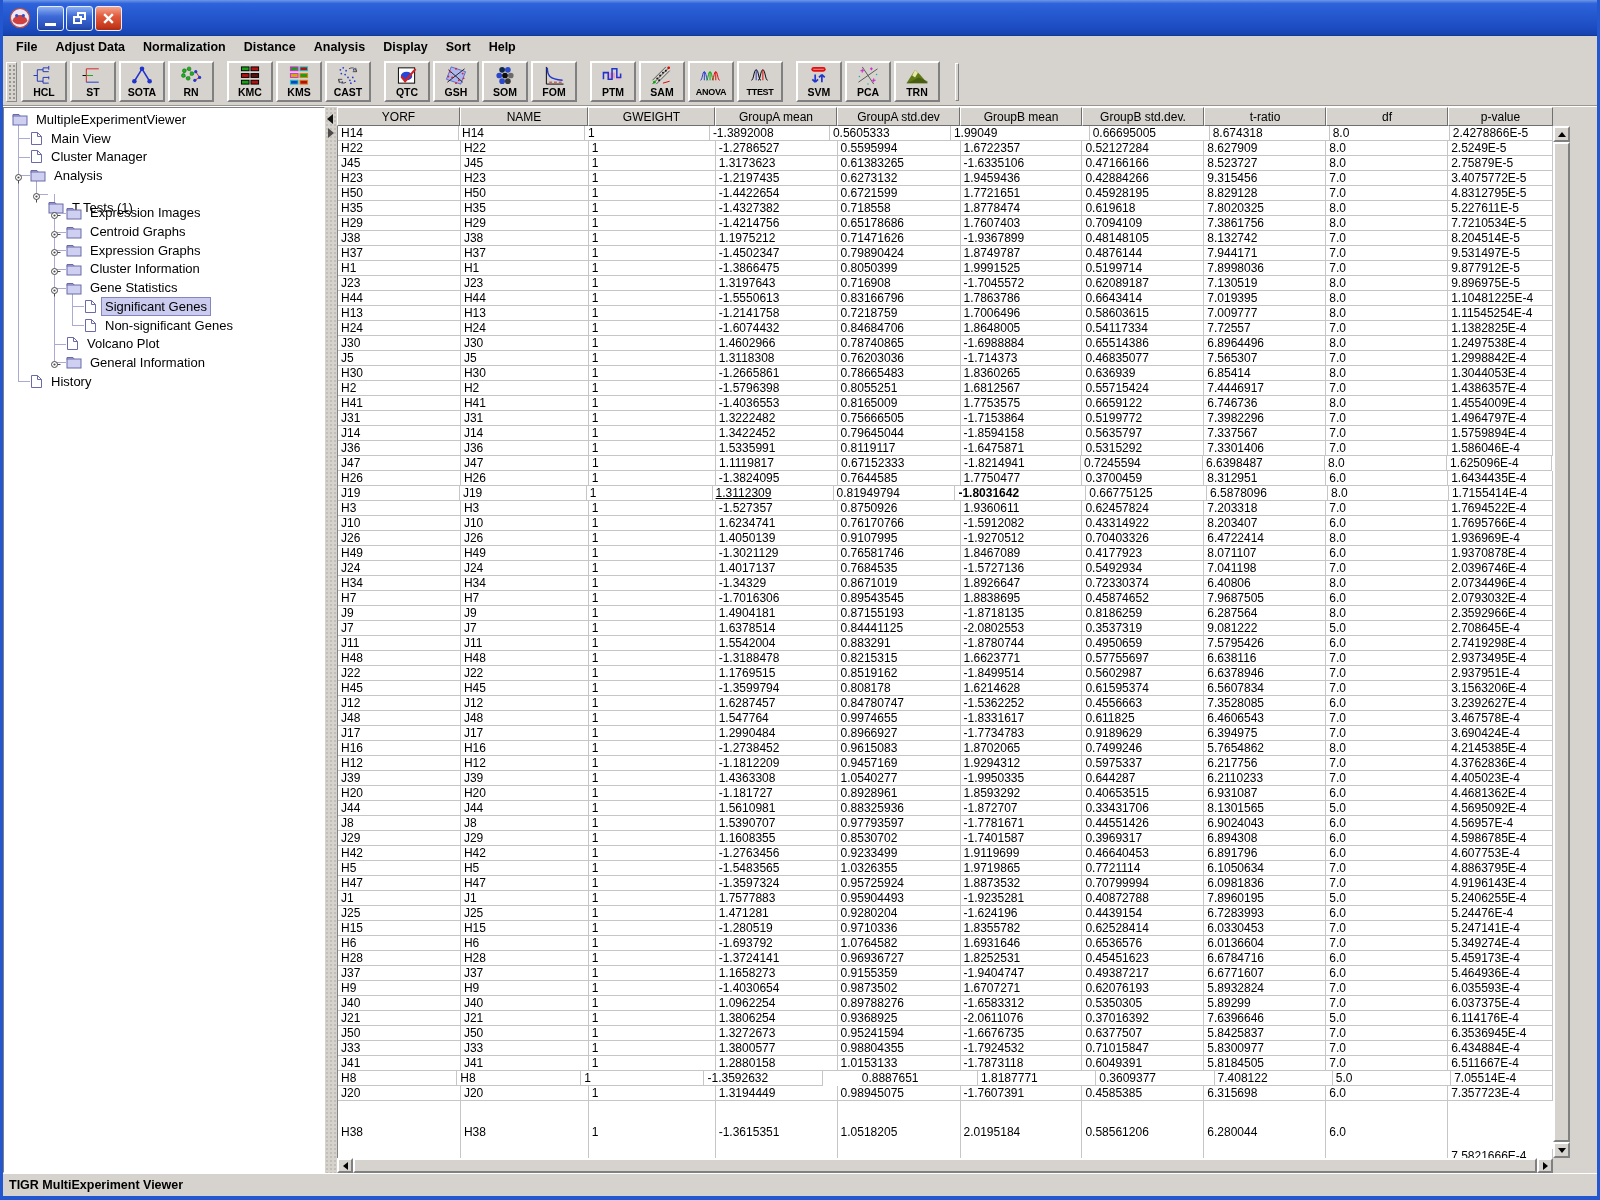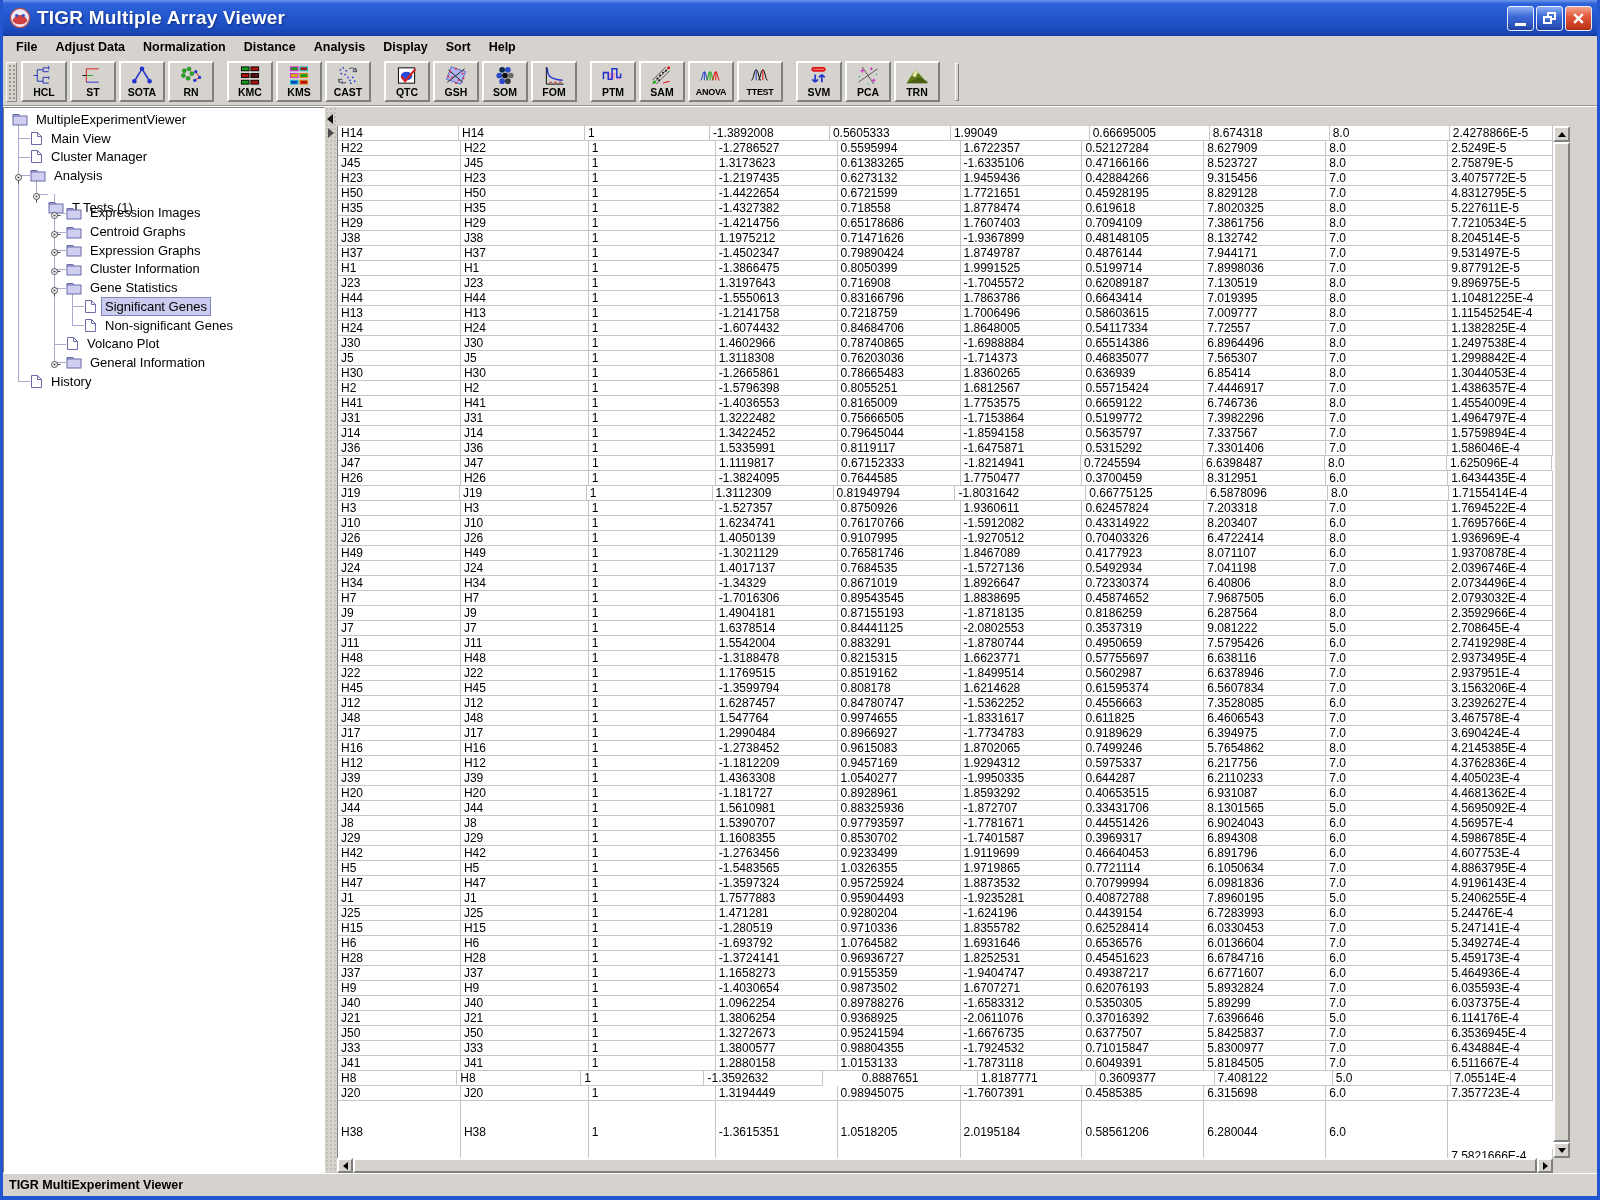--- a/index.html
+++ b/index.html
@@ -100,21 +100,20 @@
 
   <div class="titlebar">
     <span class="app-icon">
       <svg viewBox="0 0 16 16">
           <circle cx="8" cy="8" r="7" fill="#ece8f8" stroke="#b05050"></circle>
           <path d="M2.5 10c2-5.5 9-5.5 11 0 -2 3.5-9 3.5-11 0z" fill="#d04040"></path>
           <circle cx="5.6" cy="6.2" r="1.2" fill="#3050c0"></circle>
           <circle cx="10.4" cy="6.2" r="1.2" fill="#3050c0"></circle>
         </svg>
     </span>
-    <span class="title-text">TIGR Multiple Array Viewer</span>
     <span class="winbtns">
       <span class="wbtn blue">
           <span class="glyph-min"></span>
         </span>
       <span class="wbtn blue">
           <span class="glyph-restore">
             <i></i>
             <i></i>
           </span>
         </span>
@@ -599,20 +598,32 @@
             </span>
             <span class="tlab">History</span>
           </div>
         </div>
     </div>
     <div class="splitter">
       <div class="sp-left"></div>
       <div class="sp-right"></div>
     </div>
     <div class="tablearea">
+      <div class="theader" id="thead">
+          <div class="hcell" style="width: 123px;">YORF</div>
+          <div class="hcell" style="width: 128px;">NAME</div>
+          <div class="hcell" style="width: 127px;">GWEIGHT</div>
+          <div class="hcell" style="width: 122px;">GroupA mean</div>
+          <div class="hcell" style="width: 123px;">GroupA std.dev</div>
+          <div class="hcell" style="width: 122px;">GroupB mean</div>
+          <div class="hcell" style="width: 122px;">GroupB std.dev.</div>
+          <div class="hcell" style="width: 122px;">t-ratio</div>
+          <div class="hcell" style="width: 122px;">df</div>
+          <div class="hcell" style="width: 105px;">p-value</div>
+        </div>
       <div class="tbody" id="tbody">
           <div class="trow">
             <div class="tcell" style="width: 123px;">H14</div>
             <div class="tcell" style="width: 128px;">H14</div>
             <div class="tcell" style="width: 127px;">1</div>
             <div class="tcell" style="width: 122px;">-1.3892008</div>
             <div class="tcell" style="width: 123px;">0.5605333</div>
             <div class="tcell" style="width: 141px;">1.99049</div>
             <div class="tcell" style="width: 122px;">0.66695005</div>
             <div class="tcell" style="width: 122px;">8.674318</div>
@@ -892,23 +903,23 @@
             <div class="tcell" style="width: 122px;">1.7750477</div>
             <div class="tcell" style="width: 122px;">0.3700459</div>
             <div class="tcell" style="width: 122px;">8.312951</div>
             <div class="tcell" style="width: 122px;">6.0</div>
             <div class="tcell" style="width: 105px;">1.6434435E-4</div>
           </div>
           <div class="trow">
             <div class="tcell" style="width: 123px;">J19</div>
             <div class="tcell" style="width: 128px;">J19</div>
             <div class="tcell" style="width: 127px;">1</div>
-            <div class="tcell" style="width: 122px;">1.3112309</div>
+            <div class="tcell" style="width: 122px; text-decoration: underline;">1.3112309</div>
             <div class="tcell" style="width: 123px;">0.81949794</div>
-            <div class="tcell" style="width: 132px;">-1.8031642</div>
+            <div class="tcell" style="width: 132px; font-weight: bold;">-1.8031642</div>
             <div class="tcell" style="width: 122px;">0.66775125</div>
             <div class="tcell" style="width: 122px;">6.5878096</div>
             <div class="tcell" style="width: 122px;">8.0</div>
             <div class="tcell" style="width: 105px;">1.7155414E-4</div>
           </div>
           <div class="trow">
             <div class="tcell" style="width: 123px;">H3</div>
             <div class="tcell" style="width: 128px;">H3</div>
             <div class="tcell" style="width: 127px;">1</div>
             <div class="tcell" style="width: 122px;">-1.527357</div>

